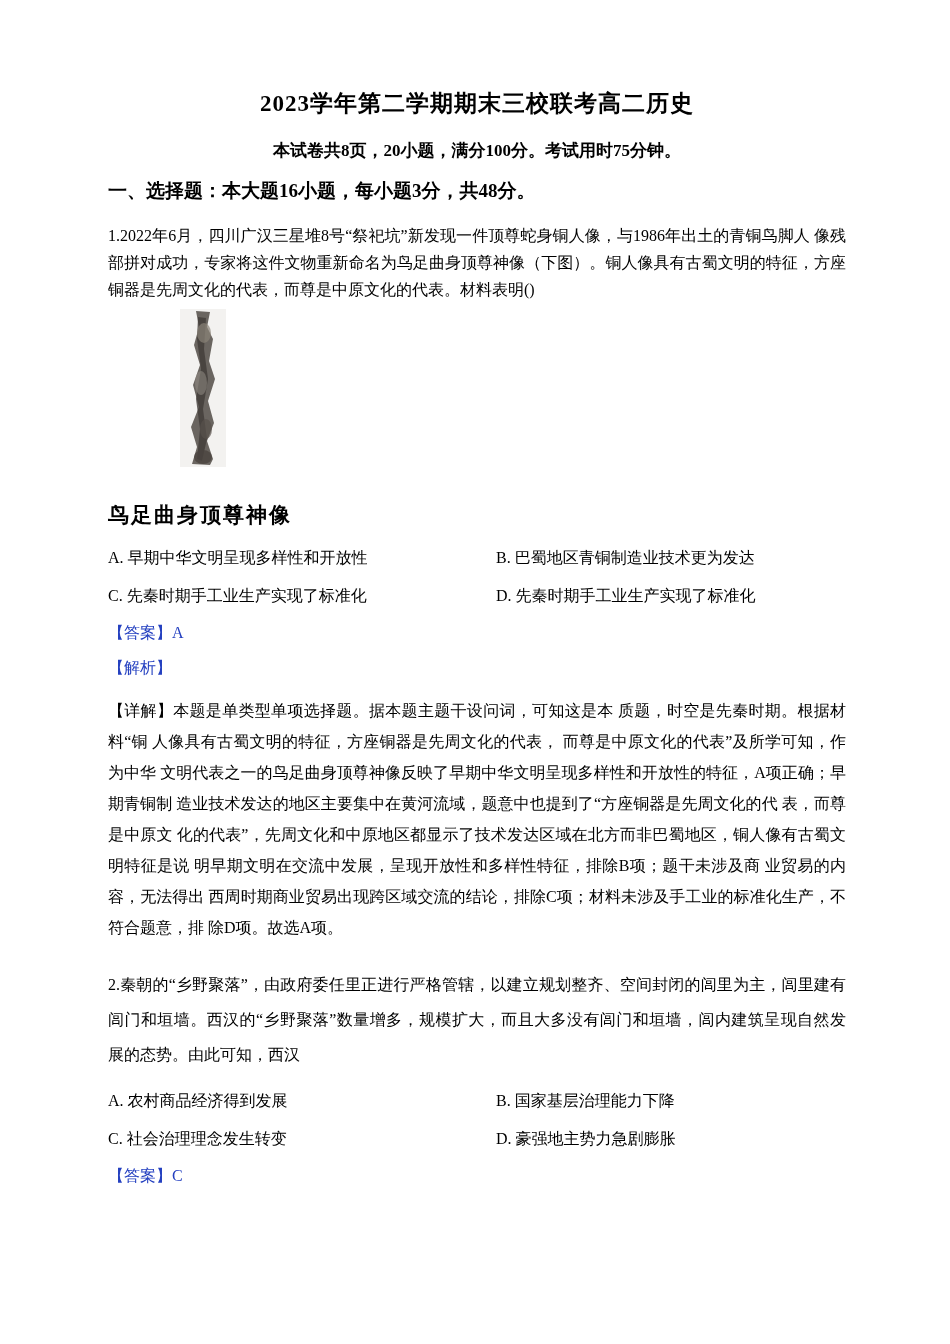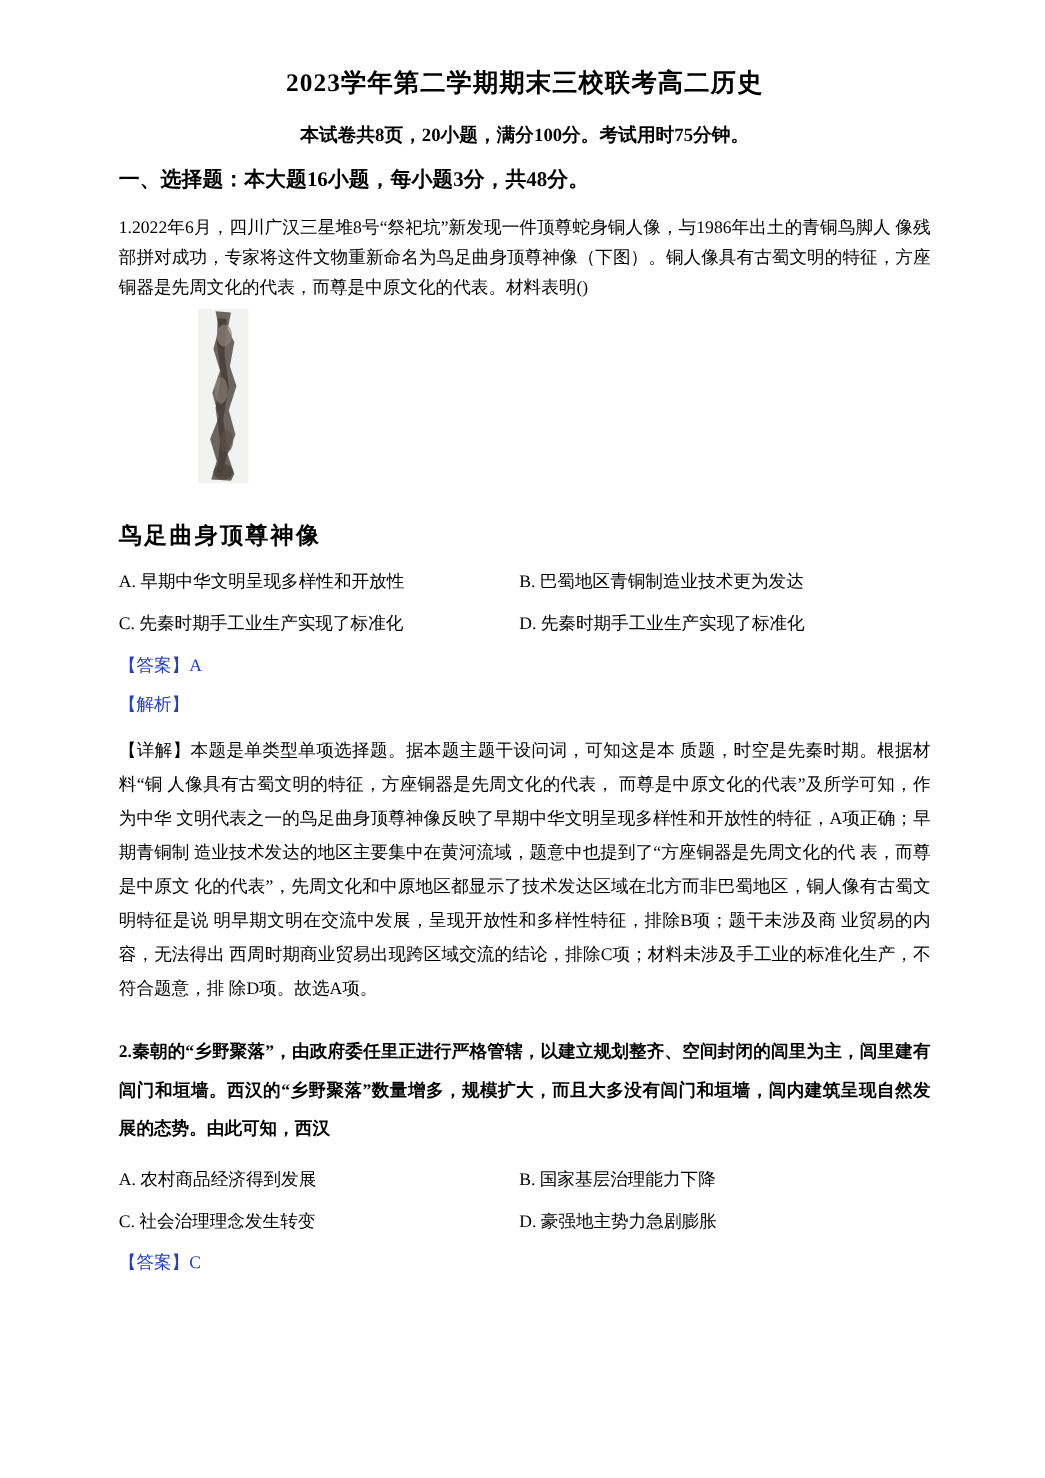--- a/index.html
+++ b/index.html
@@ -7,21 +7,21 @@
     padding: 0;
     background: #ffffff;
     font-family: "Liberation Serif", "DejaVu Serif", serif;
     color: #000000;
   }
   .page {
     position: relative;
     width: 950px;
     height: 1344px;
     box-sizing: border-box;
-    padding: 60px 104px 0 108px;
+    padding: 88px 104px 0 108px;
     background: #ffffff;
     overflow: hidden;
   }
   .title {
     text-align: center;
     font-size: 23px;
     font-weight: bold;
     margin: 0 0 20px 0;
     letter-spacing: 1px;
   }
@@ -40,37 +40,37 @@
     font-size: 16px;
     line-height: 27px;
     text-align: justify;
     margin: 0 0 6px 0;
   }
   .stem-q2 {
     font-size: 16px;
     line-height: 35px;
     text-align: justify;
     margin: 24px 0 4px 0;
-    font-weight: bold;
   }
   .figure {
     margin: 4px 0 0 72px;
     height: 160px;
   }
   .figure-caption {
     font-size: 21px;
     font-weight: bold;
     margin: 32px 0 18px 0;
     letter-spacing: 2px;
   }
   .option-row {
     display: flex;
     font-size: 16px;
     line-height: 22px;
     margin-bottom: 16px;
+    gap: 24px;
   }
   .opt-left {
     width: 364px;
     flex: 0 0 364px;
   }
   .opt-right {
     flex: 1;
   }
   .answer-line {
     color: var(--answer-color, #2440c0);

